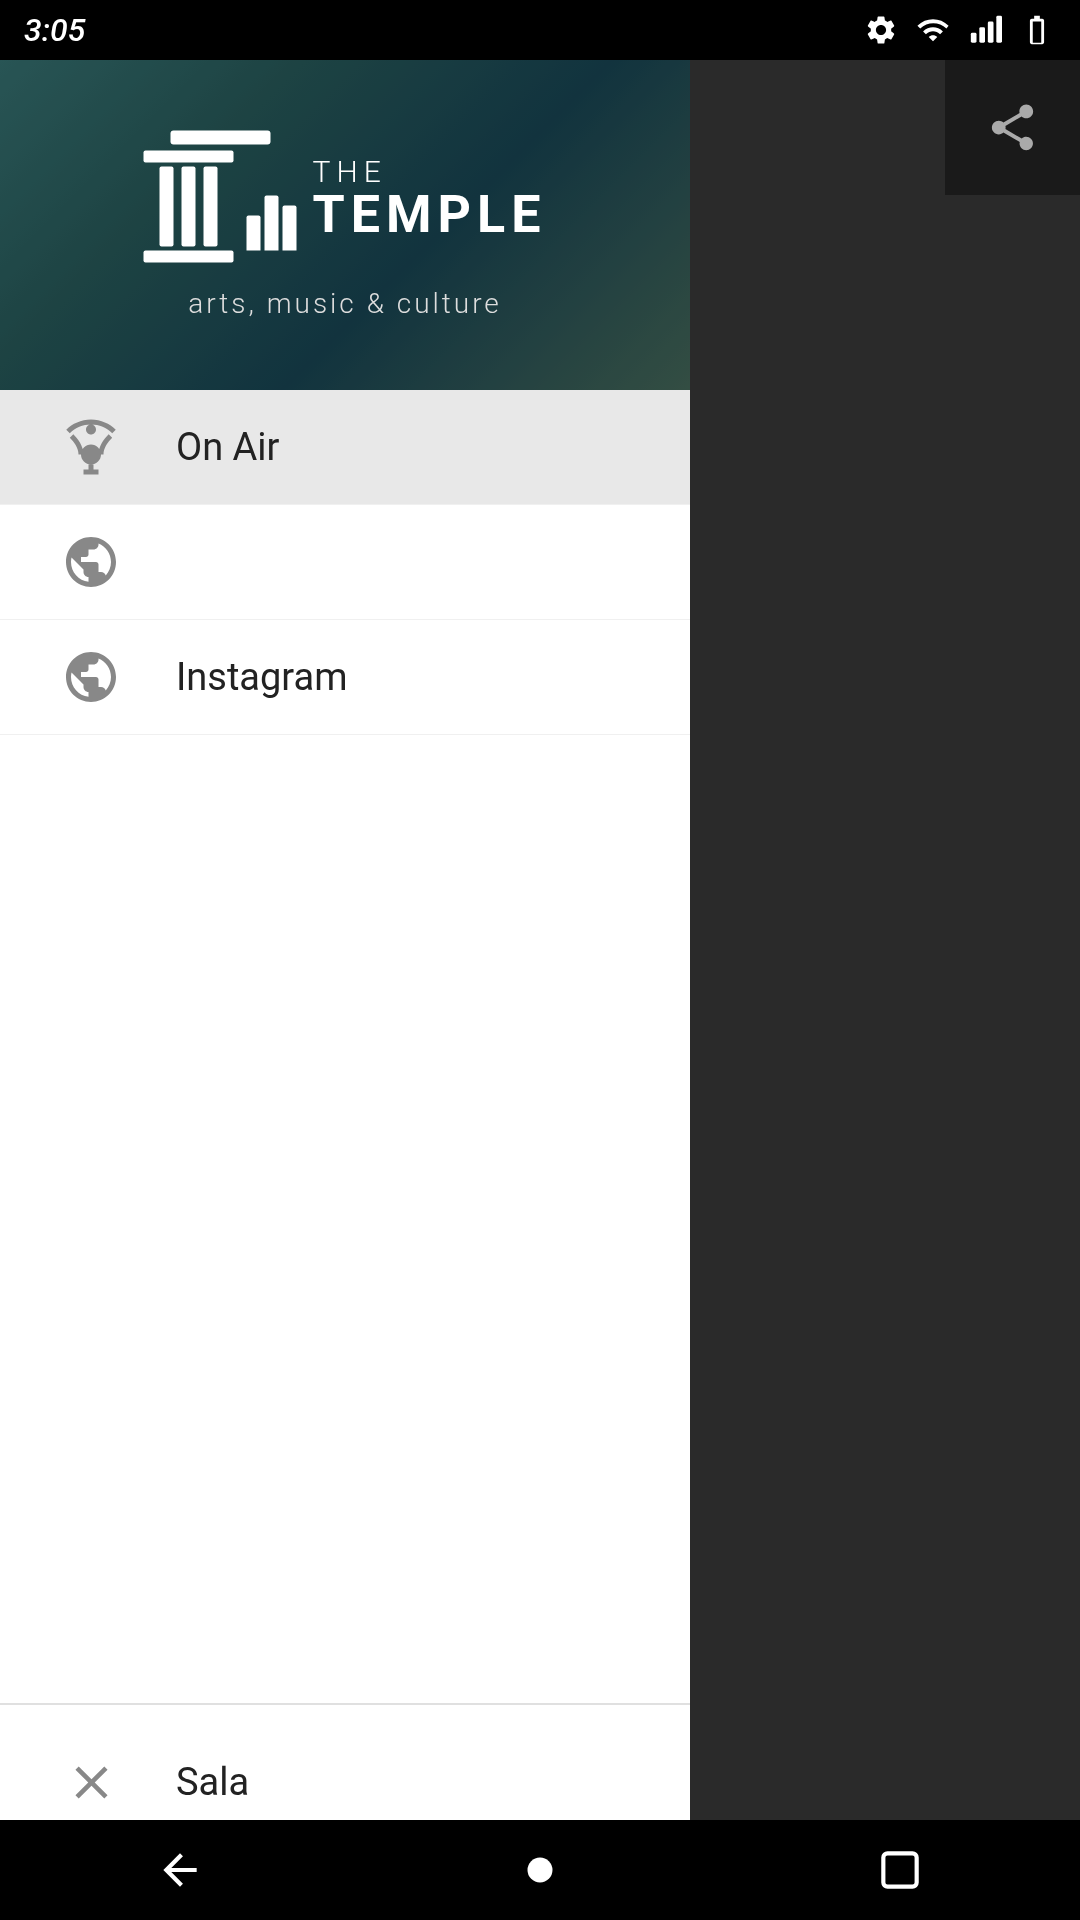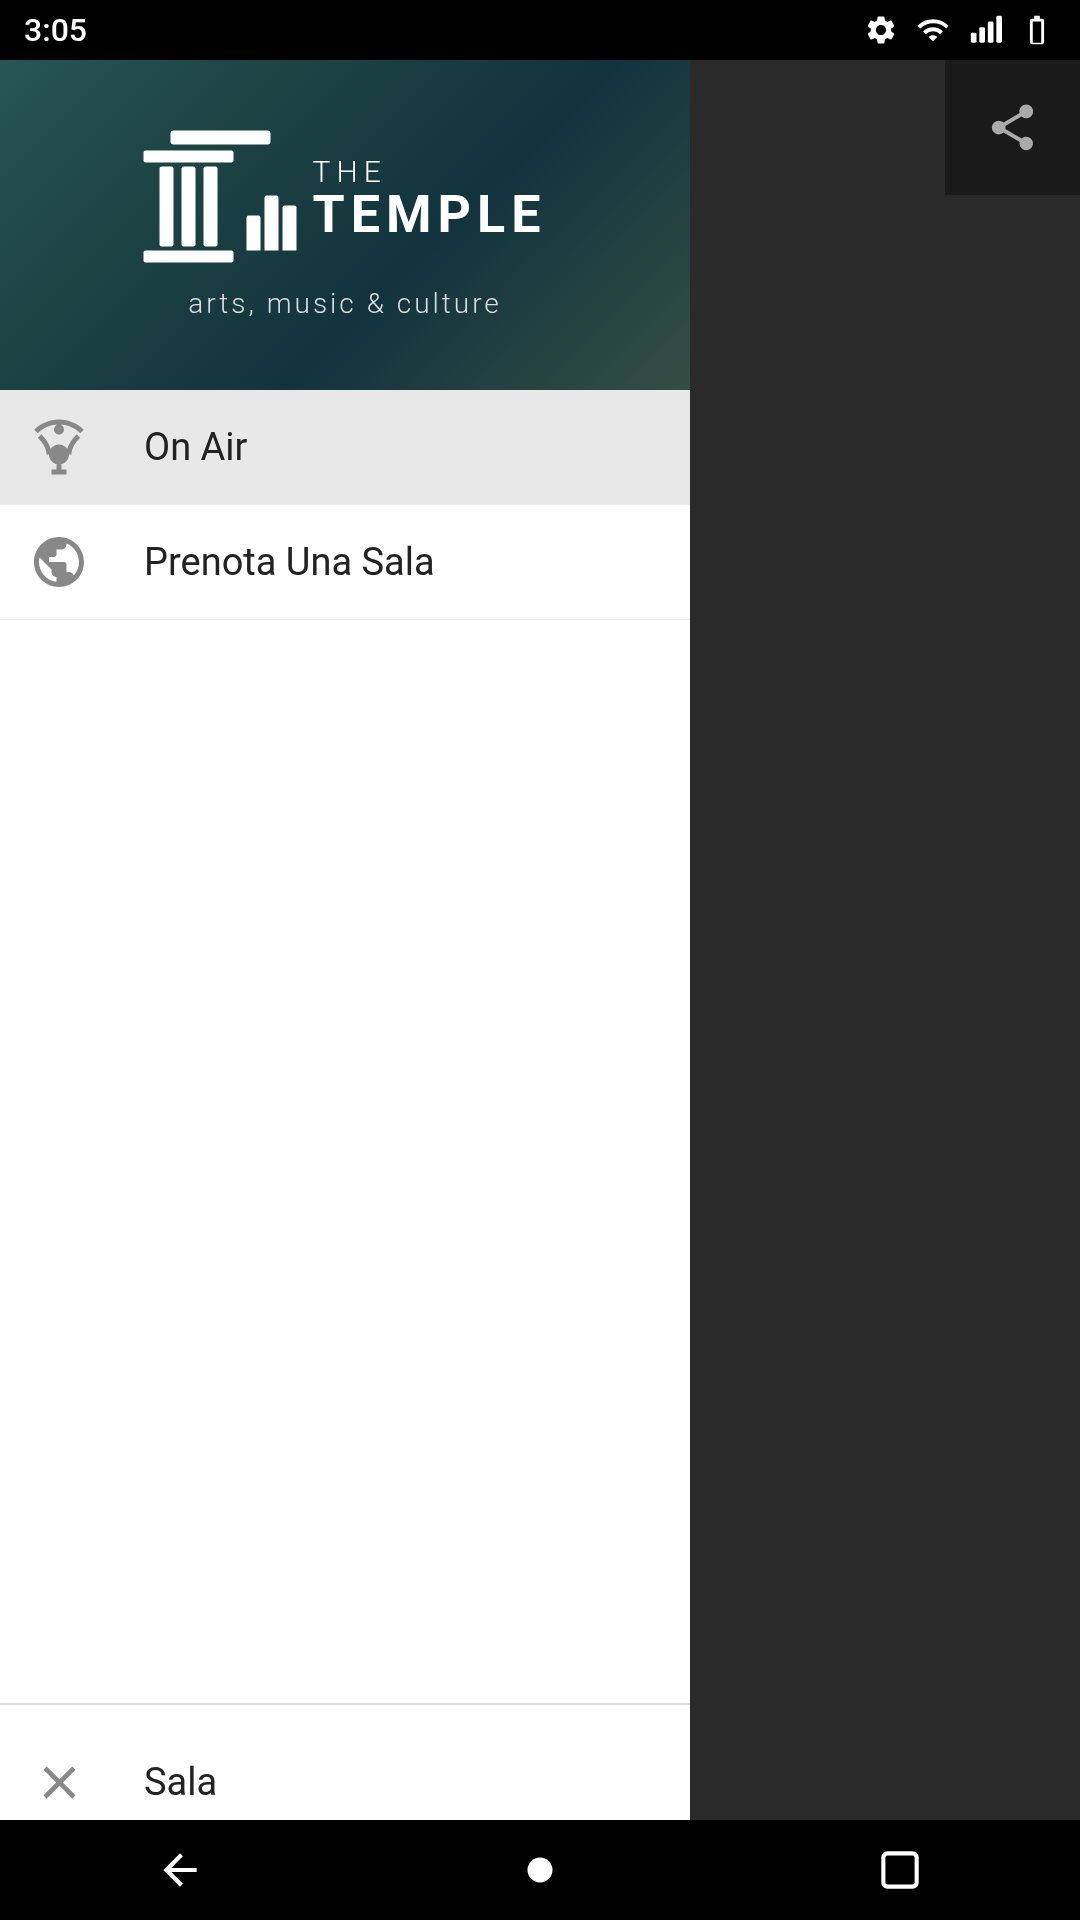--- a/index.html
+++ b/index.html
@@ -20,20 +20,21 @@
       top: 0;
       left: 0;
       width: 100%;
       height: 60px;
       background: #000;
       display: flex;
       align-items: center;
       justify-content: space-between;
       padding: 0 24px;
       z-index: 100;
+      font-style: italic;
     }
 
     .status-time {
       color: #fff;
       font-size: 32px;
       font-weight: 500;
     }
 
     .status-icons {
       display: flex;
@@ -120,21 +121,21 @@
     .menu-list {
       flex: 1;
       display: flex;
       flex-direction: column;
       background: #fff;
     }
 
     .menu-item {
       display: flex;
       align-items: center;
-      padding: 0 24px;
+      padding: 0 56px;
       height: 115px;
       border-bottom: 1px solid #f0f0f0;
       cursor: pointer;
       background: #fff;
     }
 
     .menu-item.active {
       background: #e8e8e8;
     }
 
@@ -282,24 +283,31 @@
       </div>
       <span class="menu-item-label">On Air</span>
     </div>
 
     <div class="menu-item">
       <div class="menu-item-icon">
         <svg width="60" height="60" viewBox="0 0 24 24" fill="#888">
           <path d="M12 2C6.48 2 2 6.48 2 12s4.48 10 10 10 10-4.48 10-10S17.52 2 12 2zm-1 17.93c-3.95-.49-7-3.85-7-7.93 0-.62.08-1.21.21-1.79L9 15v1c0 1.1.9 2 2 2v1.93zm6.9-2.54c-.26-.81-1-1.39-1.9-1.39h-1v-3c0-.55-.45-1-1-1H8v-2h2c.55 0 1-.45 1-1V7h2c1.1 0 2-.9 2-2v-.41c2.93 1.19 5 4.06 5 7.41 0 2.08-.8 3.97-2.1 5.39z"></path>
         </svg>
       </div>
-      <span class="menu-item-label">Prenota Una Sala</span>
-    </div>
-
-
+    </div>
+
+
+    <div class="menu-item">
+      <div class="menu-item-icon">
+        <svg width="60" height="60" viewBox="0 0 24 24" fill="#888">
+          <path d="M12 2C6.48 2 2 6.48 2 12s4.48 10 10 10 10-4.48 10-10S17.52 2 12 2zm-1 17.93c-3.95-.49-7-3.85-7-7.93 0-.62.08-1.21.21-1.79L9 15v1c0 1.1.9 2 2 2v1.93zm6.9-2.54c-.26-.81-1-1.39-1.9-1.39h-1v-3c0-.55-.45-1-1-1H8v-2h2c.55 0 1-.45 1-1V7h2c1.1 0 2-.9 2-2v-.41c2.93 1.19 5 4.06 5 7.41 0 2.08-.8 3.97-2.1 5.39z"></path>
+        </svg>
+      </div>
+      <span class="menu-item-label">Instagram</span>
+    </div>
 
     <div style="flex:1;"></div>
 
     <div class="menu-divider"></div>
 
     <div class="menu-item">
       <div class="menu-item-icon">
         <svg width="55" height="55" viewBox="0 0 24 24" fill="#888">
           <path d="M19 6.41L17.59 5 12 10.59 6.41 5 5 6.41 10.59 12 5 17.59 6.41 19 12 13.41 17.59 19 19 17.59 13.41 12z"></path>
         </svg>

